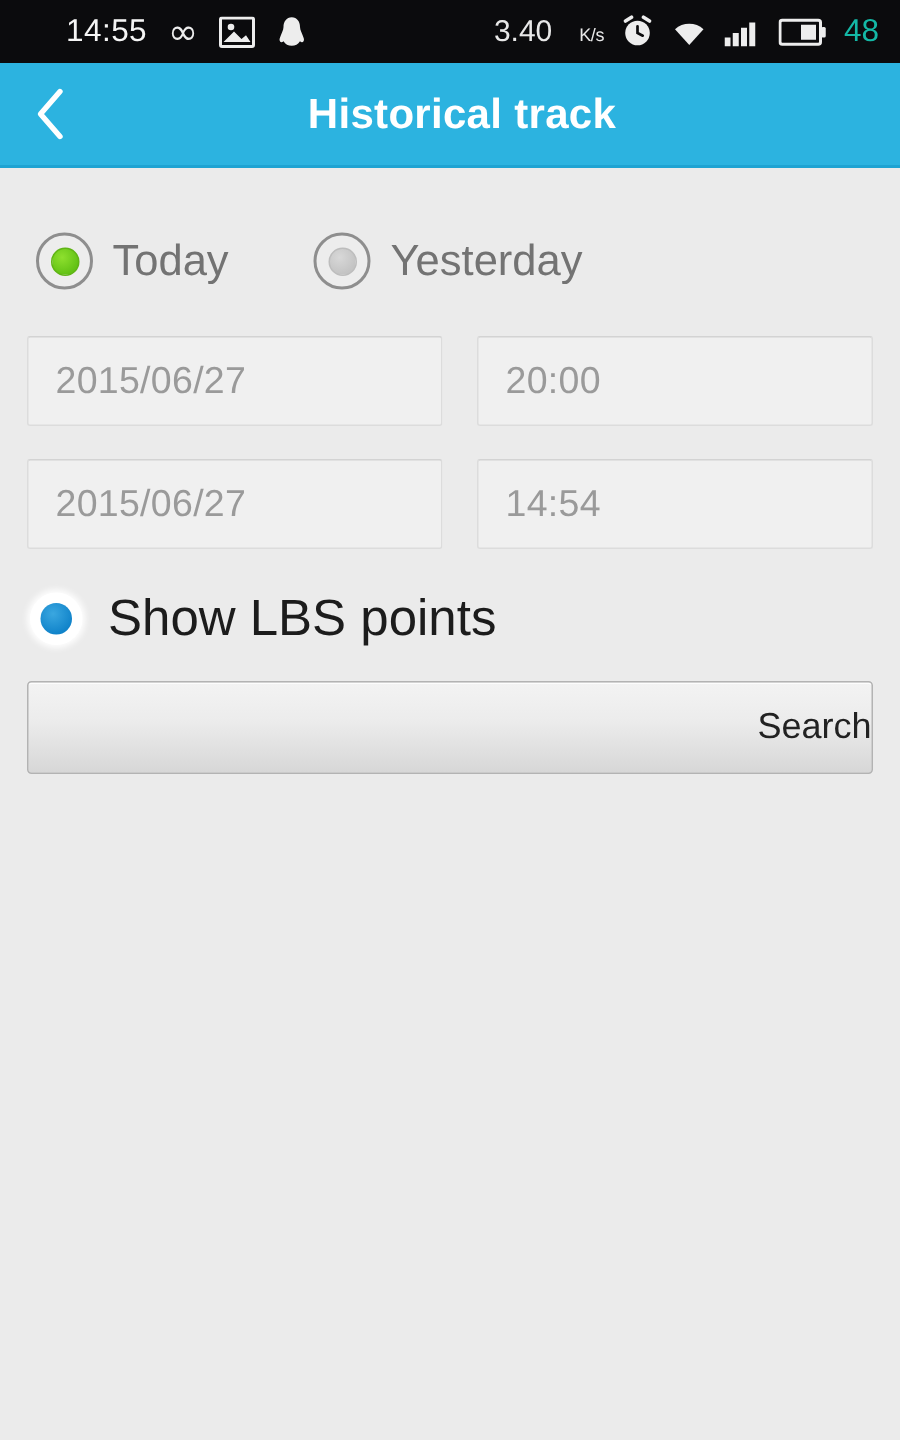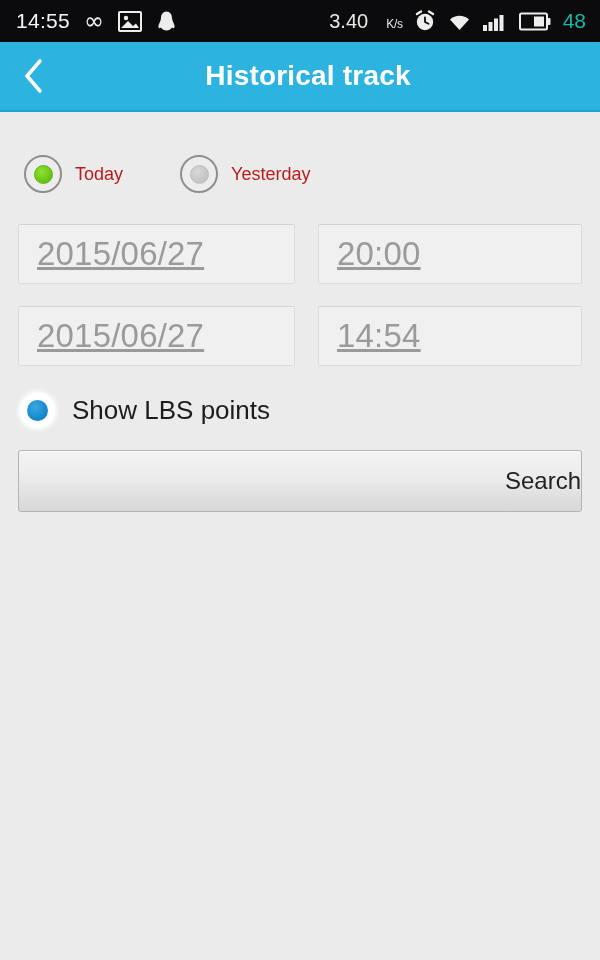--- a/index.html
+++ b/index.html
@@ -22,21 +22,21 @@
     display: flex;
     align-items: center;
     justify-content: space-between;
     padding: 0 14px 0 16px;
     color: #f2f2f2;
   }
   .status-left, .status-right {
     display: flex;
     align-items: center;
   }
-  .status-left { gap: 14px; }
+  .status-left { gap: 14px; margin-left: 28px; }
   .status-right { gap: 11px; }
 
   .status-clock {
     font-size: 21px;
     letter-spacing: 0.3px;
     color: #f5f5f5;
   }
   .status-net-speed {
     font-size: 20px;
     color: #e8e8e8;
@@ -131,22 +131,22 @@
     height: 19px;
     border-radius: 50%;
     background: radial-gradient(circle at 38% 33%, #d8d8d8, #c4c4c4 70%);
     border: 1px solid #bdbdbd;
   }
   .radio-ring.selected .radio-dot {
     background: radial-gradient(circle at 38% 33%, #8ee02e, #63c215 72%);
     border: 1px solid #5fb415;
   }
   .radio-label {
-    font-size: 18px;
-    color: #b91c1c;
+    font-size: 29px;
+    color: #737373;
     margin-left: 13px;
     white-space: nowrap;
   }
 
   
   .field-grid {
     margin-top: 31px;
     display: grid;
     grid-template-columns: 277px 1fr;
     grid-gap: 22px 23px;
@@ -156,24 +156,23 @@
     background: #f0f0f0;
     border: 1px solid #dcdcdc;
     border-top-color: #d3d3d3;
     border-radius: 2px;
     display: flex;
     align-items: center;
     padding: 0 18px;
     cursor: pointer;
   }
   .field-text {
-    font-size: 33px;
+    font-size: 25px;
     color: #9a9a9a;
     letter-spacing: 0.2px;
-    text-decoration: underline;
   }
 
   
   .check-row {
     display: flex;
     align-items: center;
     margin-top: 27px;
     margin-left: 2px;
     cursor: pointer;
     width: fit-content;
@@ -189,21 +188,21 @@
     justify-content: center;
     flex: none;
   }
   .check-dot {
     width: 21px;
     height: 21px;
     border-radius: 50%;
     background: radial-gradient(circle at 40% 34%, #3aa7e0, #0f82c9 75%);
   }
   .check-label {
-    font-size: 26px;
+    font-size: 34px;
     color: #1c1c1c;
     margin-left: 17px;
   }
 
   
   .search-button {
     margin-top: 22px;
     height: 62px;
     width: 100%;
     border: 1px solid #b3b3b3;

